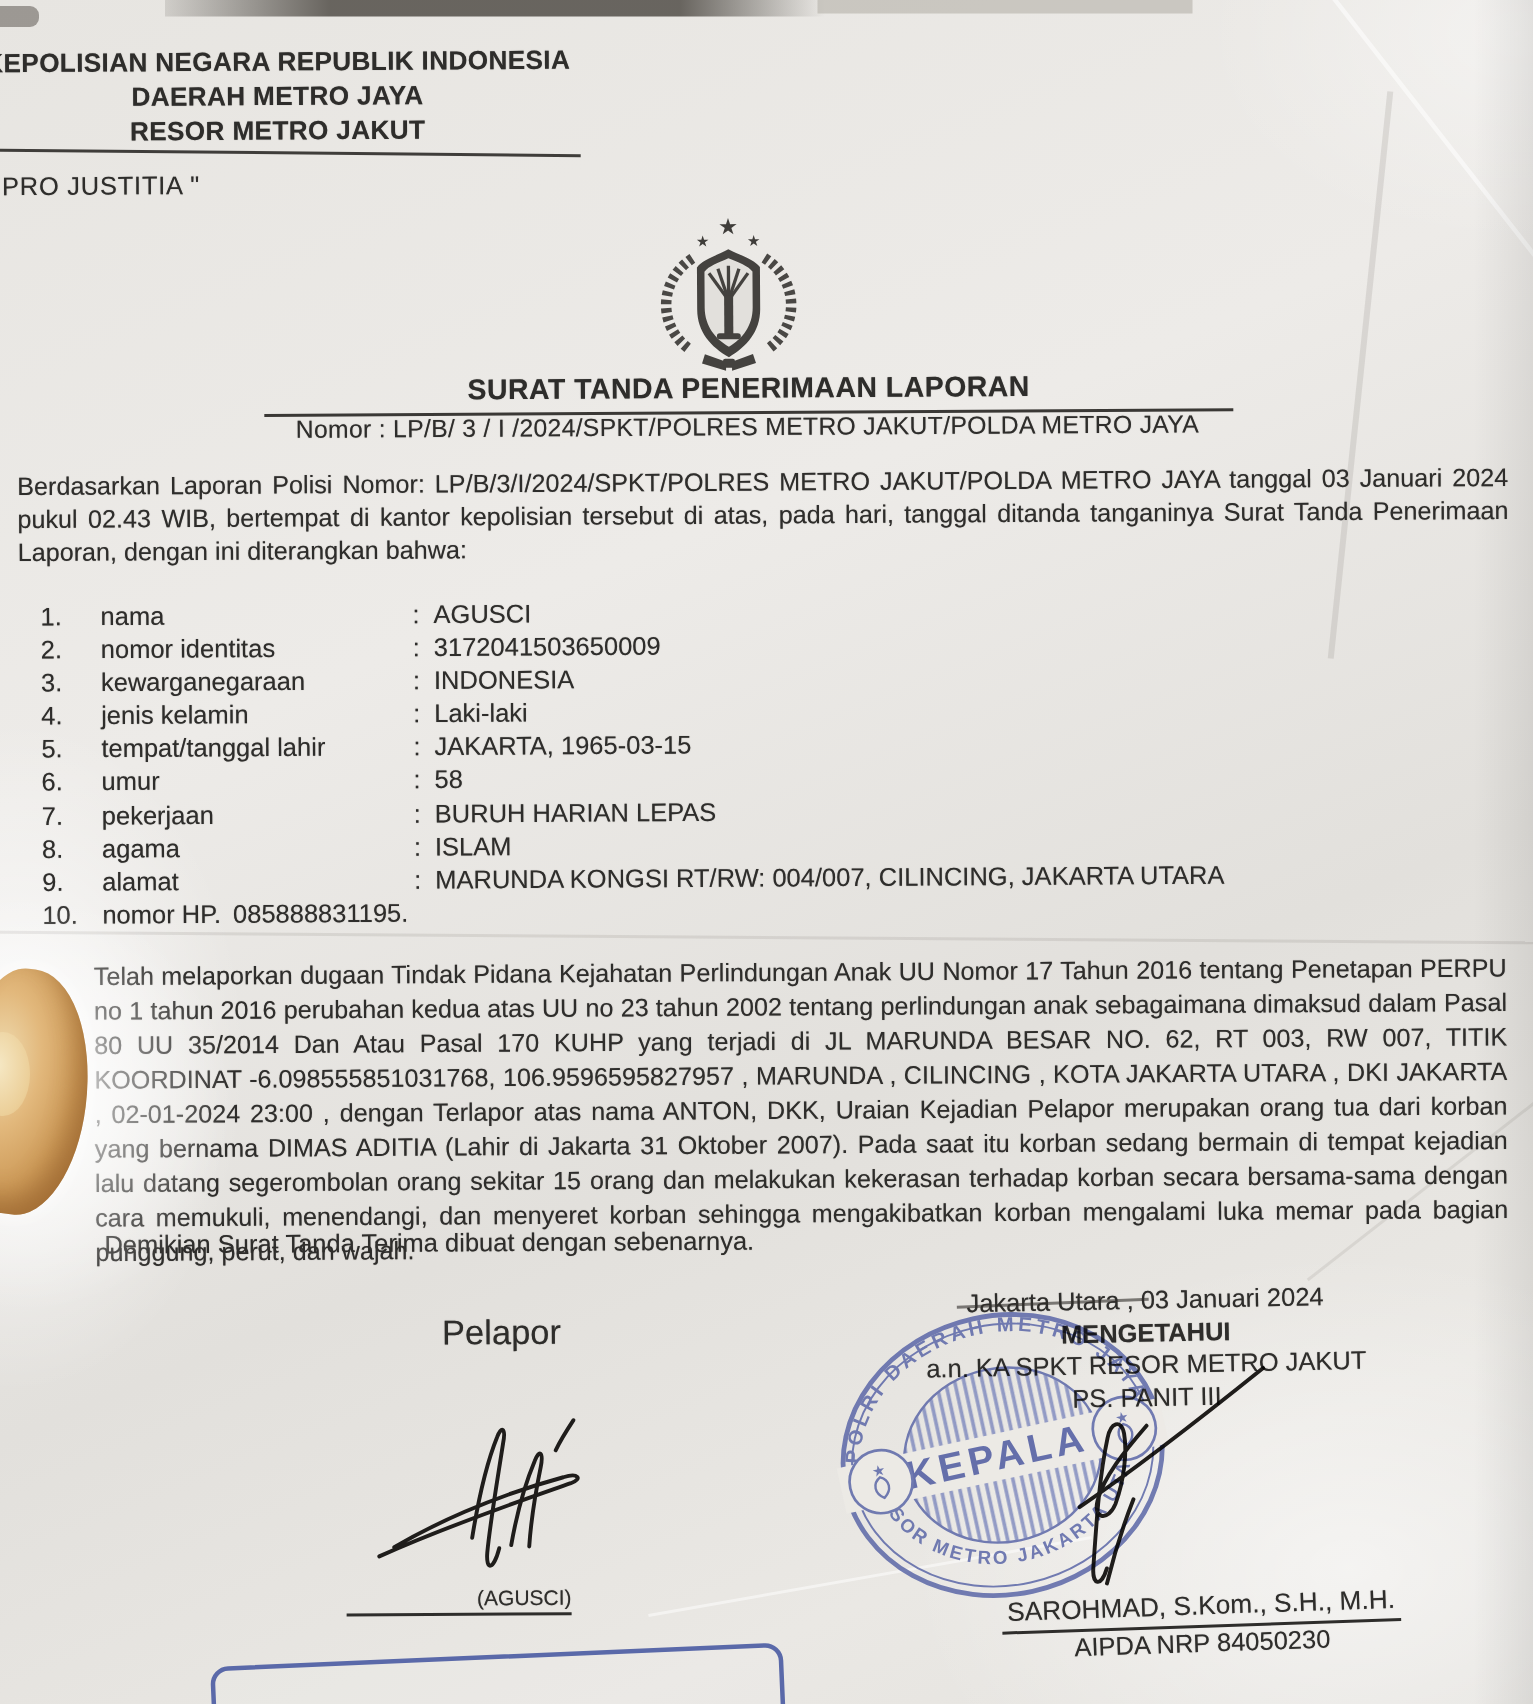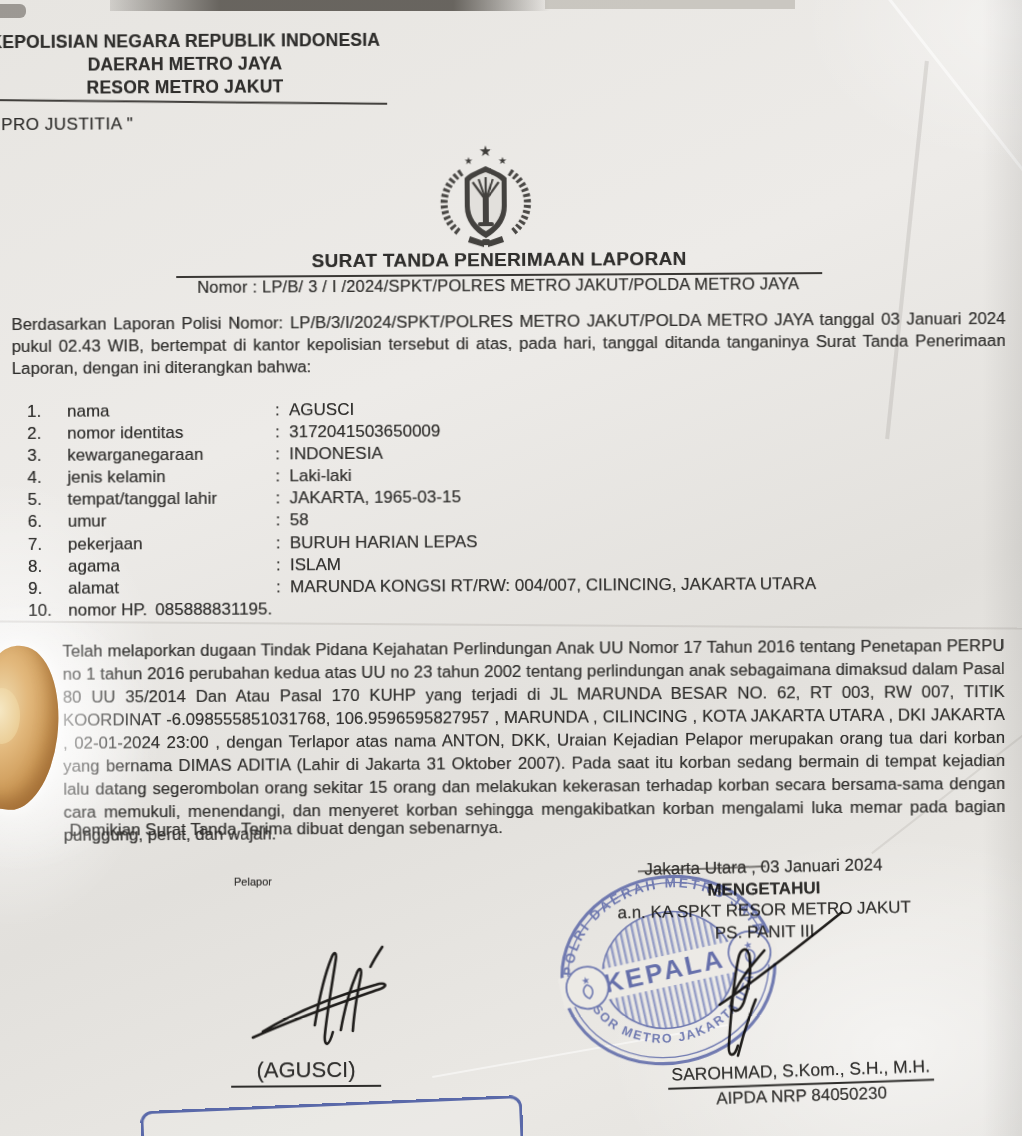--- a/index.html
+++ b/index.html
@@ -46,22 +46,22 @@
   .fields{position:absolute;left:28px;top:398px;width:970px;font-size:17px;}
   .frow{display:flex;line-height:22.1px;}
   .fno{width:40px;flex:none;}
   .flabel{width:208px;flex:none;}
   .fsep{width:14px;flex:none;}
   .fval{flex:1;white-space:nowrap;}
 
   .incident{position:absolute;left:62px;top:637px;width:942px;font-size:16.8px;line-height:23px;text-align:justify;}
   .closing{position:absolute;left:68px;top:818px;font-size:17px;}
 
-  .pelapor-label{position:absolute;left:232px;top:874px;width:140px;text-align:left;font-size:11px;}
-  .pelapor-name{position:absolute;left:228px;top:1056px;width:150px;text-align:center;font-size:22px;border-bottom:2px solid #2e2d2b;padding-bottom:2px;}
+  .pelapor-label{position:absolute;left:232px;top:874px;width:140px;text-align:right;font-size:23px;}
+  .pelapor-name{position:absolute;left:228px;top:1056px;width:150px;text-align:right;font-size:14px;border-bottom:2px solid #2e2d2b;padding-bottom:2px;}
 
   .right-block{position:absolute;left:592px;top:858px;width:340px;text-align:center;font-size:17px;line-height:21.5px;transform:rotate(-0.8deg);}
   .right-block .bold{font-weight:bold;}
   .officer-block{position:absolute;left:612px;top:1062px;width:372px;text-align:center;transform:rotate(-1.6deg);}
   .officer-name{font-size:17.5px;border-bottom:2.4px solid #2e2d2b;display:inline-block;padding:0 4px 2px 4px;}
   .officer-nrp{font-size:17px;margin-top:1px;}
 
   .stamp{position:absolute;left:552px;top:872px;transform:rotate(-12deg);opacity:0.85;mix-blend-mode:multiply;}
   .sig-overlay{position:absolute;left:0;top:0;mix-blend-mode:multiply;}
   .date-crease{position:absolute;left:636px;top:869px;width:128px;height:2px;background:rgba(48,45,42,0.6);transform:rotate(-2deg);}

